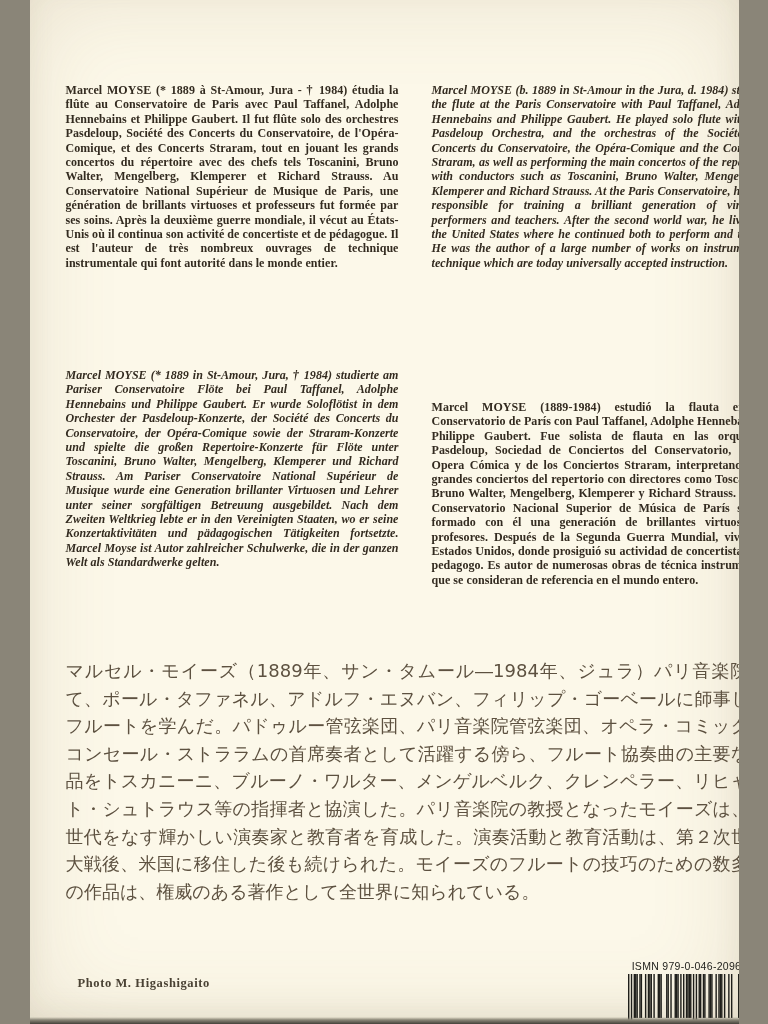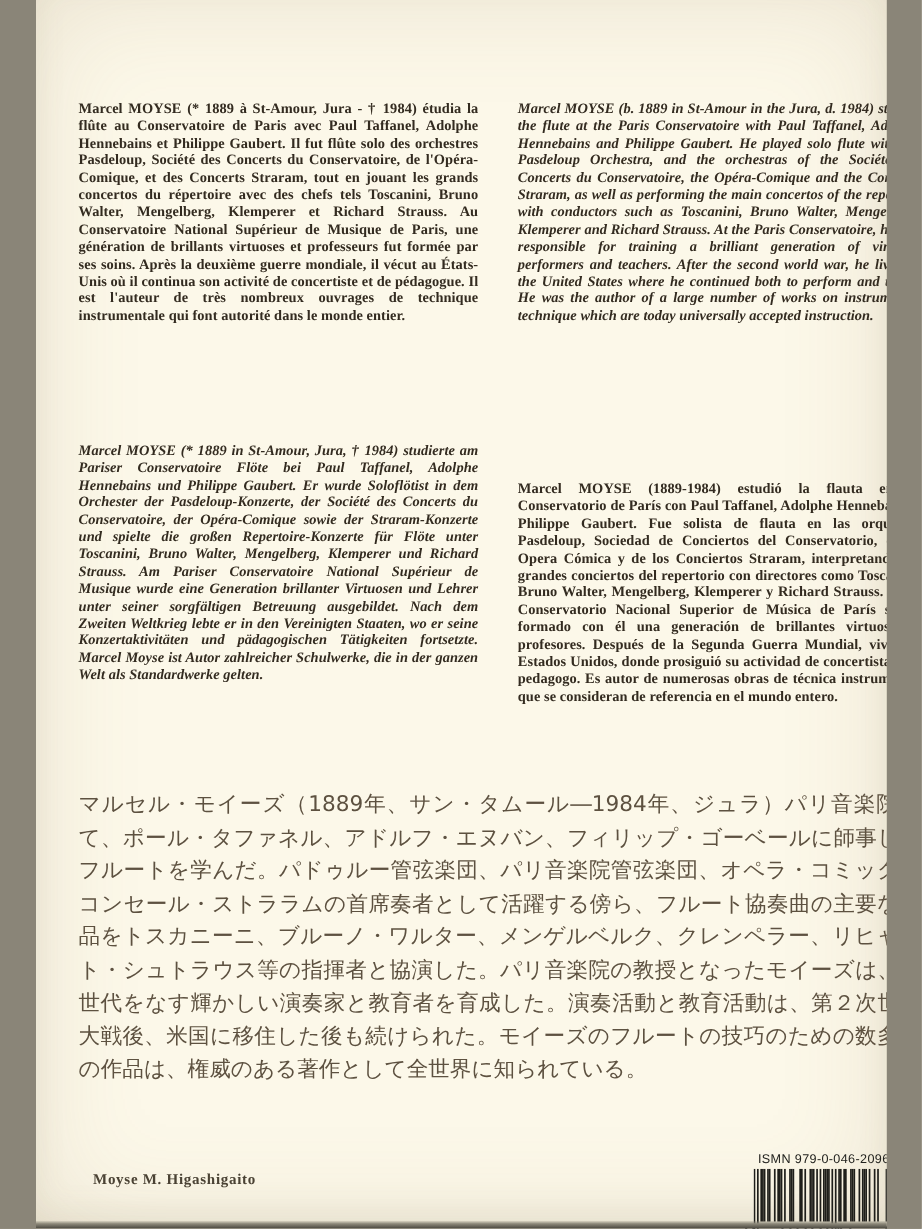--- a/index.html
+++ b/index.html
@@ -81,21 +81,21 @@
   <div class="bio bio-fr">Marcel MOYSE (* 1889 à St-Amour, Jura - † 1984) étudia la flûte au Conservatoire de Paris avec Paul Taffanel, Adolphe Hennebains et Philippe Gaubert. Il fut flûte solo des orchestres Pasdeloup, Société des Concerts du Conservatoire, de l'Opéra-Comique, et des Concerts Straram, tout en jouant les grands concertos du répertoire avec des chefs tels Toscanini, Bruno Walter, Mengelberg, Klemperer et Richard Strauss. Au Conservatoire National Supérieur de Musique de Paris, une génération de brillants virtuoses et professeurs fut formée par ses soins. Après la deuxième guerre mondiale, il vécut au États-Unis où il continua son activité de concertiste et de pédagogue. Il est l'auteur de très nombreux ouvrages de technique instrumentale qui font autorité dans le monde entier.</div>
 
   <div class="bio bio-en italic">Marcel MOYSE (b. 1889 in St-Amour in the Jura, d. 1984) studied the flute at the Paris Conservatoire with Paul Taffanel, Adolphe Hennebains and Philippe Gaubert. He played solo flute with the Pasdeloup Orchestra, and the orchestras of the Société des Concerts du Conservatoire, the Opéra-Comique and the Concerts Straram, as well as performing the main concertos of the repertory with conductors such as Toscanini, Bruno Walter, Mengelberg, Klemperer and Richard Strauss. At the Paris Conservatoire, he was responsible for training a brilliant generation of virtuoso performers and teachers. After the second world war, he lived in the United States where he continued both to perform and teach. He was the author of a large number of works on instrumental technique which are today universally accepted instruction.</div>
 
   <div class="bio bio-de italic">Marcel MOYSE (* 1889 in St-Amour, Jura, † 1984) studierte am Pariser Conservatoire Flöte bei Paul Taffanel, Adolphe Hennebains und Philippe Gaubert. Er wurde Soloflötist in dem Orchester der Pasdeloup-Konzerte, der Société des Concerts du Conservatoire, der Opéra-Comique sowie der Straram-Konzerte und spielte die großen Repertoire-Konzerte für Flöte unter Toscanini, Bruno Walter, Mengelberg, Klemperer und Richard Strauss. Am Pariser Conservatoire National Supérieur de Musique wurde eine Generation brillanter Virtuosen und Lehrer unter seiner sorgfältigen Betreuung ausgebildet. Nach dem Zweiten Weltkrieg lebte er in den Vereinigten Staaten, wo er seine Konzertaktivitäten und pädagogischen Tätigkeiten fortsetzte. Marcel Moyse ist Autor zahlreicher Schulwerke, die in der ganzen Welt als Standardwerke gelten.</div>
 
   <div class="bio bio-es">Marcel MOYSE (1889-1984) estudió la flauta en el Conservatorio de París con Paul Taffanel, Adolphe Hennebains y Philippe Gaubert. Fue solista de flauta en las orquestas Pasdeloup, Sociedad de Conciertos del Conservatorio, de la Opera Cómica y de los Conciertos Straram, interpretando los grandes conciertos del repertorio con directores como Toscanini, Bruno Walter, Mengelberg, Klemperer y Richard Strauss. En el Conservatorio Nacional Superior de Música de París se ha formado con él una generación de brillantes virtuosos y profesores. Después de la Segunda Guerra Mundial, vivió en Estados Unidos, donde prosiguió su actividad de concertista y de pedagogo. Es autor de numerosas obras de técnica instrumental que se consideran de referencia en el mundo entero.</div>
 
   <div class="jp-block">マルセル・モイーズ（1889年、サン・タムール―1984年、ジュラ）パリ音楽院にて、ポール・タファネル、アドルフ・エヌバン、フィリップ・ゴーベールに師事し、フルートを学んだ。パドゥルー管弦楽団、パリ音楽院管弦楽団、オペラ・コミック、コンセール・ストララムの首席奏者として活躍する傍ら、フルート協奏曲の主要な作品をトスカニーニ、ブルーノ・ワルター、メンゲルベルク、クレンペラー、リヒャルト・シュトラウス等の指揮者と協演した。パリ音楽院の教授となったモイーズは、一世代をなす輝かしい演奏家と教育者を育成した。演奏活動と教育活動は、第２次世界大戦後、米国に移住した後も続けられた。モイーズのフルートの技巧のための数多くの作品は、権威のある著作として全世界に知られている。</div>
 
-  <div class="photo-credit">Moyse  M.  Higashigaito</div>
+  <div class="photo-credit">Photo  M.  Higashigaito</div>
 
   <div class="barcode-block">
     <div class="ismn-label">ISMN 979-0-046-20964-2</div>
     <svg id="barcode" class="barcode-svg" width="134" height="54" viewBox="0 0 134 54">
         <rect x="0.00" y="0" width="1.41" height="54" fill="#1e1e1a"></rect>
         <rect x="2.82" y="0" width="1.41" height="54" fill="#1e1e1a"></rect>
         <rect x="5.64" y="0" width="1.41" height="44" fill="#1e1e1a"></rect>
         <rect x="7.05" y="0" width="1.41" height="44" fill="#1e1e1a"></rect>
         <rect x="8.46" y="0" width="1.41" height="44" fill="#1e1e1a"></rect>
         <rect x="11.28" y="0" width="1.41" height="44" fill="#1e1e1a"></rect>

